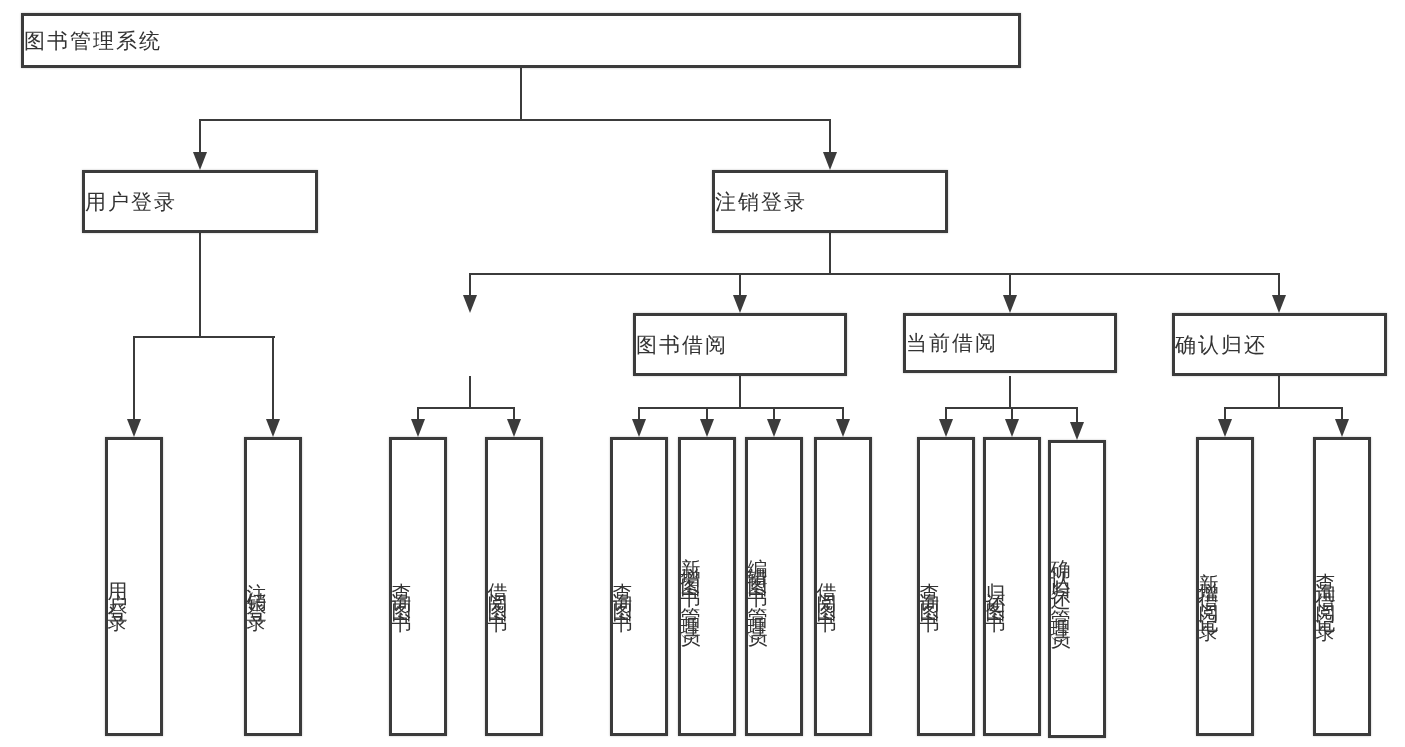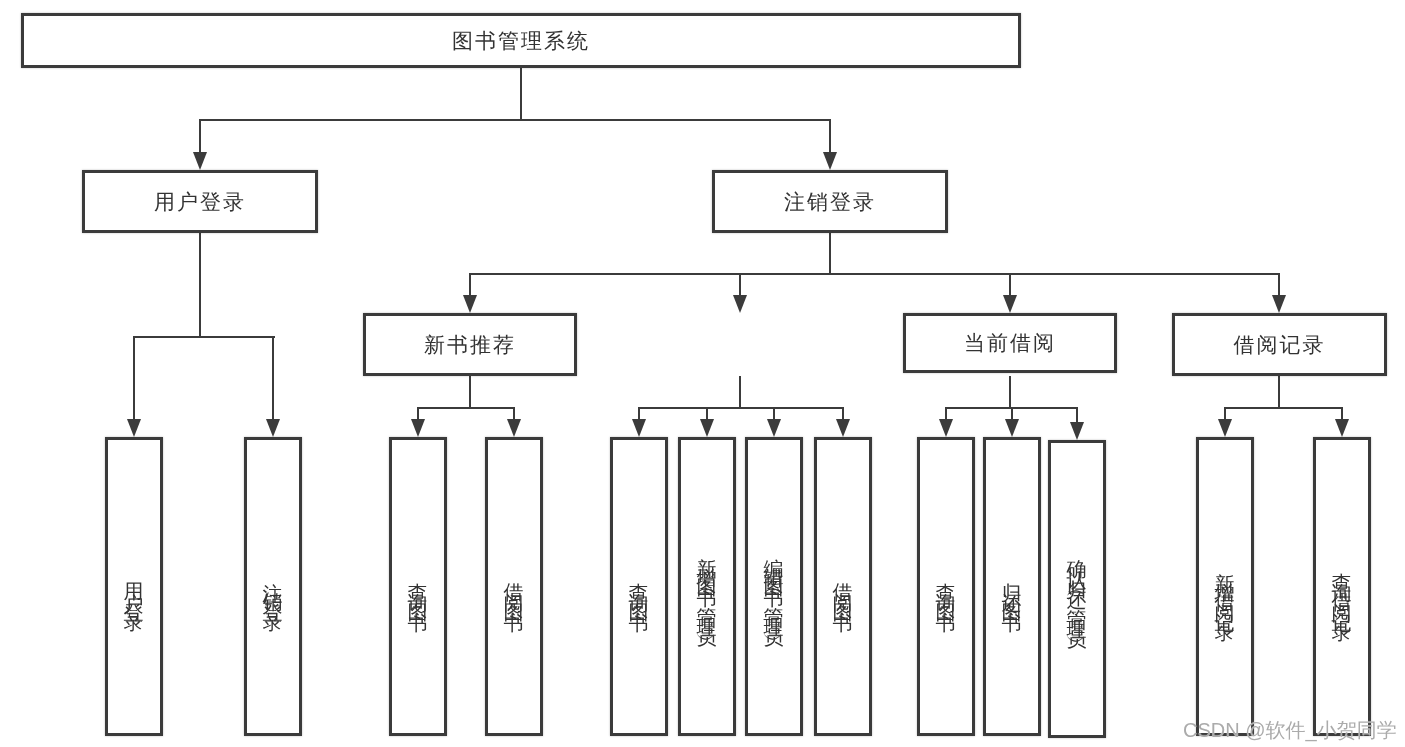--- a/index.html
+++ b/index.html
@@ -11,21 +11,21 @@
   .vline{width:2px;}
   .hline{height:2px;}
   .arrow{
     position:absolute;width:0;height:0;
     border-left:7px solid transparent;border-right:7px solid transparent;
     border-top:18px solid var(--line,#3b3b3b);
   }
   .box{
     position:absolute;box-sizing:border-box;background:var(--box-fill,#fff);
     border:3px solid var(--line,#3b3b3b);
-    display:flex;align-items:center;justify-content:center;
+    display:flex;align-items:center;
     color:var(--text,#333);box-shadow:0 0 2px rgba(0,0,0,.25);
   }
   .hlabel{font-size:21px;letter-spacing:2px;white-space:nowrap;}
   .vtext{
     writing-mode:vertical-rl;text-orientation:mixed;
     font-size:20px;letter-spacing:10px;line-height:1;white-space:nowrap;
   }
   .watermark{
     position:absolute;left:1183px;top:717px;z-index:5;
     font-size:20px;color:var(--watermark,#ababab);white-space:nowrap;
@@ -100,28 +100,28 @@
     <span class="hlabel">图书管理系统</span>
   </div>
 
   <div class="box" style="left:82px;top:170px;width:236px;height:63px">
     <span class="hlabel">用户登录</span>
   </div>
   <div class="box" style="left:712px;top:170px;width:236px;height:63px">
     <span class="hlabel">注销登录</span>
   </div>
 
-  <div class="box" style="left:363px;top:313px;width:214px;height:63px">
-    <span class="hlabel">新书推荐</span>
+  <div class="box" style="left:633px;top:313px;width:214px;height:63px">
+    <span class="hlabel">图书借阅</span>
   </div>
   <div class="box" style="left:903px;top:313px;width:214px;height:60px">
     <span class="hlabel">当前借阅</span>
   </div>
   <div class="box" style="left:1172px;top:313px;width:215px;height:63px">
-    <span class="hlabel">借阅记录</span>
+    <span class="hlabel">确认归还</span>
   </div>
 
   <div class="box leaf" style="left:105px;top:437px;width:58px;height:299px">
     <span class="vtext">用户登录</span>
   </div>
   <div class="box leaf" style="left:244px;top:437px;width:58px;height:299px">
     <span class="vtext">注销登录</span>
   </div>
 
   <div class="box leaf" style="left:389px;top:437px;width:58px;height:299px">
@@ -154,15 +154,14 @@
     <span class="vtext">确认归还（管理员）</span>
   </div>
 
   <div class="box leaf" style="left:1196px;top:437px;width:58px;height:299px">
     <span class="vtext">新增借阅记录</span>
   </div>
   <div class="box leaf" style="left:1313px;top:437px;width:58px;height:299px">
     <span class="vtext">查询借阅记录</span>
   </div>
 
-  <div class="watermark">CSDN @软件_小贺同学</div>
 
 </div>
 
 </body></html>

